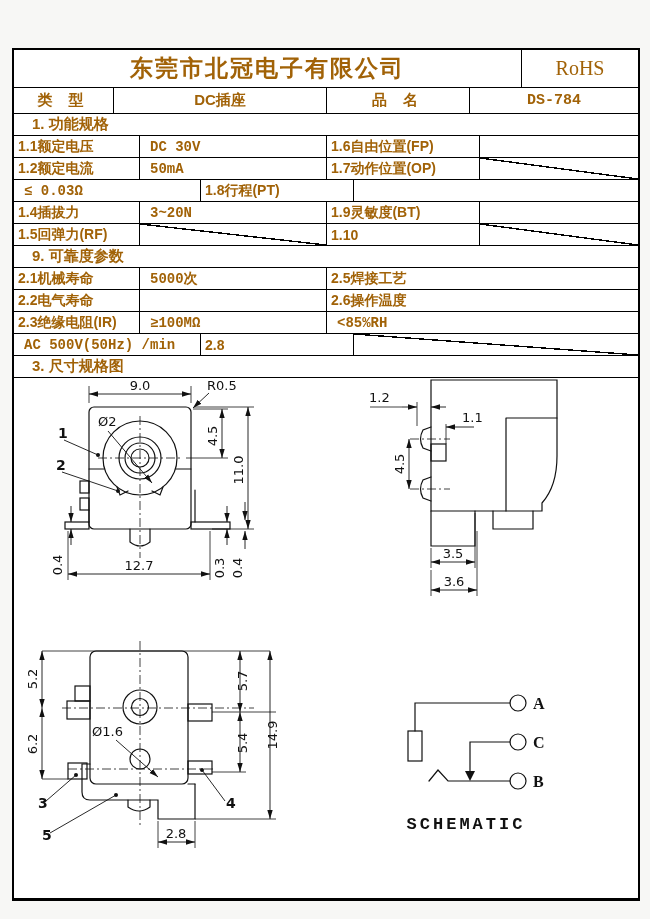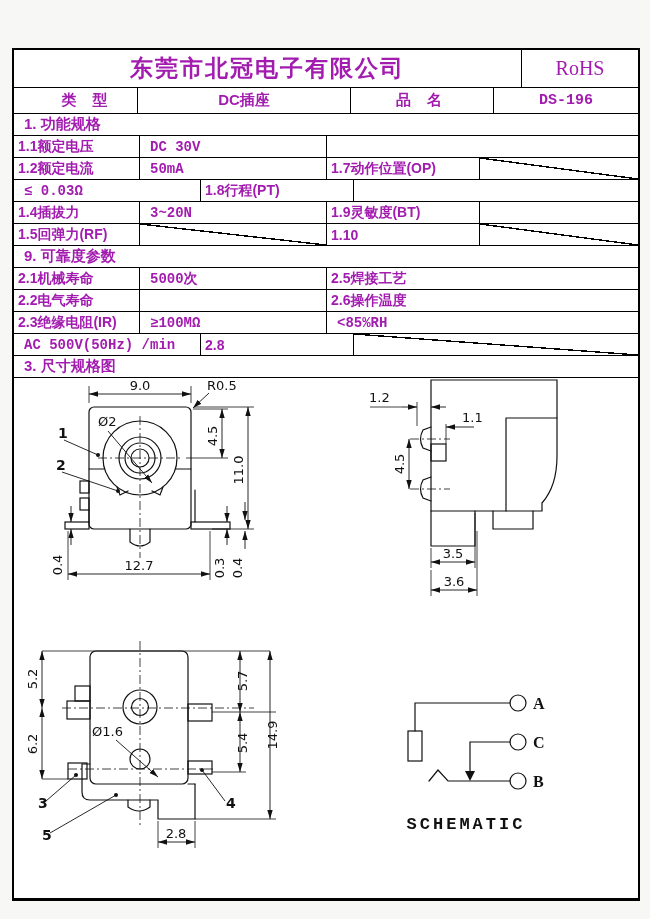--- a/index.html
+++ b/index.html
@@ -1,35 +1,35 @@
 <!DOCTYPE html>
 <html><head>
 <meta charset="utf-8">
 <style>
   html,body{margin:0;padding:0;background:#f7f7f5;width:650px;height:919px;overflow:hidden;}
   *{box-sizing:border-box;}
-  .page{position:relative;width:650px;height:919px;font-family:"Liberation Sans",sans-serif;color:#a21caf;}
+  .page{position:relative;width:650px;height:919px;font-family:"Liberation Sans",sans-serif;color:#a16207;}
   .sheet{position:absolute;left:12px;top:48px;width:628px;height:853px;background:#fff;
          border:2px solid #000;border-bottom-width:3px;display:flex;flex-direction:column;}
   .row{display:flex;border-bottom:1px solid #000;flex-shrink:0;}
   .cell{display:flex;align-items:center;border-right:1px solid #000;overflow:hidden;white-space:nowrap;}
   .cell:last-child{border-right:none;}
   .center{justify-content:center;}
   
   .title-row{height:38px;}
   .company{width:508px;font-size:23px;font-weight:bold;letter-spacing:2px;}
   .rohs{flex:1;font-family:"Liberation Serif",serif;font-size:20px;}
   
-  .head-row{height:26px;font-size:15px;font-weight:bold;padding-left:24px;}
+  .head-row{height:26px;font-size:15px;font-weight:bold;}
   .hc0{width:100px;letter-spacing:6px;}
   .hc1{width:213px;}
   .hc2{width:143px;letter-spacing:6px;}
   .hc3{flex:1;font-family:"Liberation Mono",monospace;}
   
-  .sec-row{height:22px;font-size:15px;font-weight:bold;padding-left:10px;align-items:center;}
+  .sec-row{height:22px;font-size:15px;font-weight:bold;padding-left:18px;align-items:center;}
   
   .spec-row{height:22px;font-size:14px;font-weight:bold;}
   .sc0{width:126px;padding-left:4px;}
   .sc1{width:187px;padding-left:10px;font-family:"Liberation Mono",monospace;}
   .sc2{width:153px;padding-left:4px;}
   .sc3{flex:1;padding-left:10px;font-family:"Liberation Mono",monospace;}
   .diag{background:linear-gradient(to top right,transparent calc(50% - 0.7px),#000 calc(50% - 0.7px),#000 calc(50% + 0.7px),transparent calc(50% + 0.7px));}
   
   .drawings{position:relative;flex:1;}
   svg{position:absolute;left:0;top:0;}
@@ -51,28 +51,29 @@
 
     <div class="row title-row">
       <div class="cell center company">东莞市北冠电子有限公司</div>
       <div class="cell center rohs">RoHS</div>
     </div>
 
     <div class="row head-row">
       <div class="cell center hc0">类  型</div>
       <div class="cell center hc1">DC插座</div>
       <div class="cell center hc2">品  名</div>
-      <div class="cell center hc3">DS-196</div>
+      <div class="cell center hc3">DS-784</div>
     </div>
 
     <div class="row sec-row">1.  功能规格</div>
 
     <div class="row spec-row">
       <div class="cell sc0">1.1额定电压</div>
       <div class="cell sc1">DC 30V</div>
+      <div class="cell sc2">1.6自由位置(FP)</div>
       <div class="cell sc3"></div>
     </div>
     <div class="row spec-row">
       <div class="cell sc0">1.2额定电流</div>
       <div class="cell sc1">50mA</div>
       <div class="cell sc2">1.7动作位置(OP)</div>
       <div class="cell sc3 diag"></div>
     </div>
     <div class="row spec-row">
       <div class="cell sc1">≤ 0.03Ω</div>

